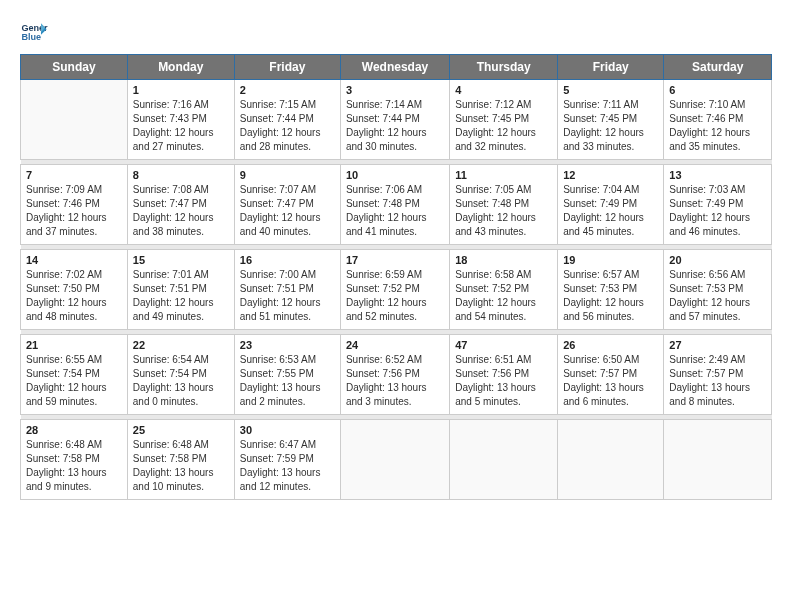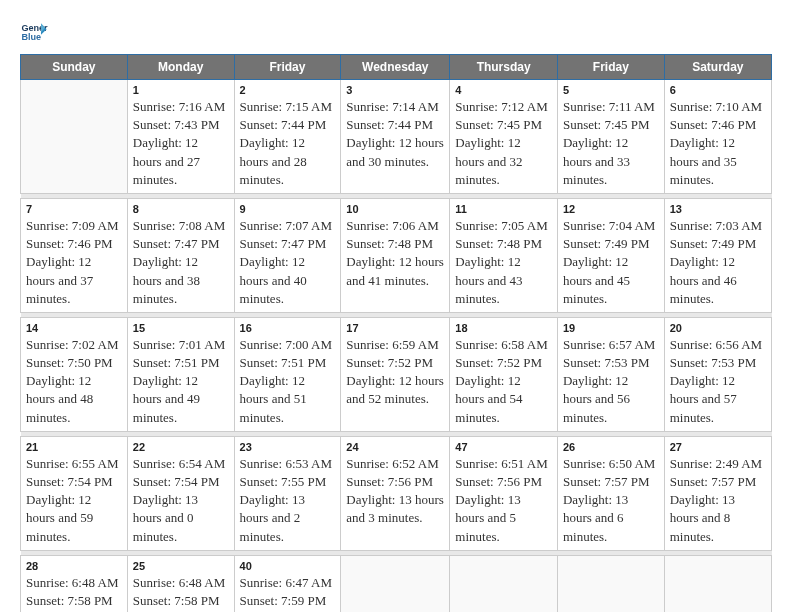--- a/index.html
+++ b/index.html
@@ -69,24 +69,23 @@
       
     }
     .day-num {
       font-weight: bold;
       font-size: 11px;
       color: #222;
       display: block;
       margin-bottom: 2px;
     }
     .day-info {
-      font-size: 13px;
+      font-size: 10px;
       color: #333;
       line-height: 1.4;
-      font-family: Liberation Serif, serif;
     }
     .empty-cell {
       background: #f9f9f9;
     }
   </style>
 </head>
 <body>
 
 <div class="page">
   <div class="header">
@@ -334,21 +333,21 @@
 and 9 minutes.</div>
           </td>
           <td>
             <span class="day-num">25</span>
             <div class="day-info">Sunrise: 6:48 AM
 Sunset: 7:58 PM
 Daylight: 13 hours
 and 10 minutes.</div>
           </td>
           <td>
-            <span class="day-num">40</span>
+            <span class="day-num">30</span>
             <div class="day-info">Sunrise: 6:47 AM
 Sunset: 7:59 PM
 Daylight: 13 hours
 and 12 minutes.</div>
           </td>
           <td class="empty-cell"></td>
           <td class="empty-cell"></td>
           <td class="empty-cell"></td>
           <td class="empty-cell"></td>
         </tr>

